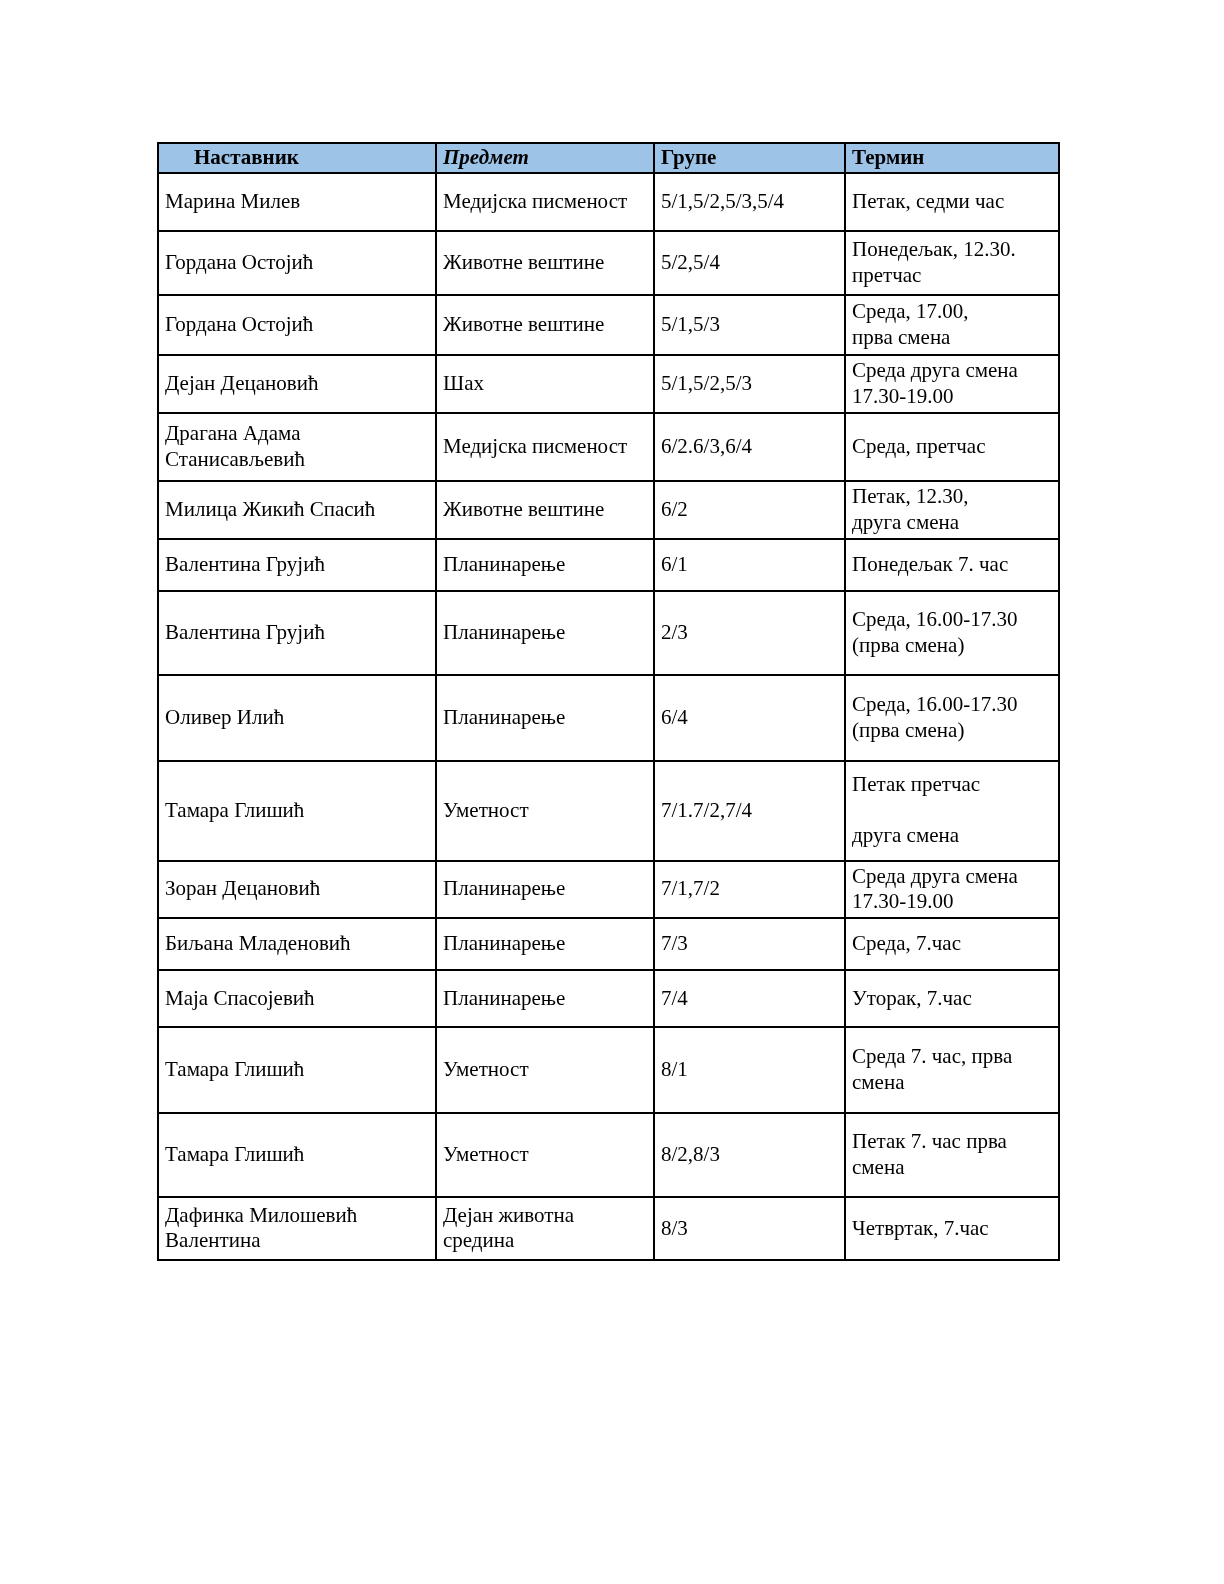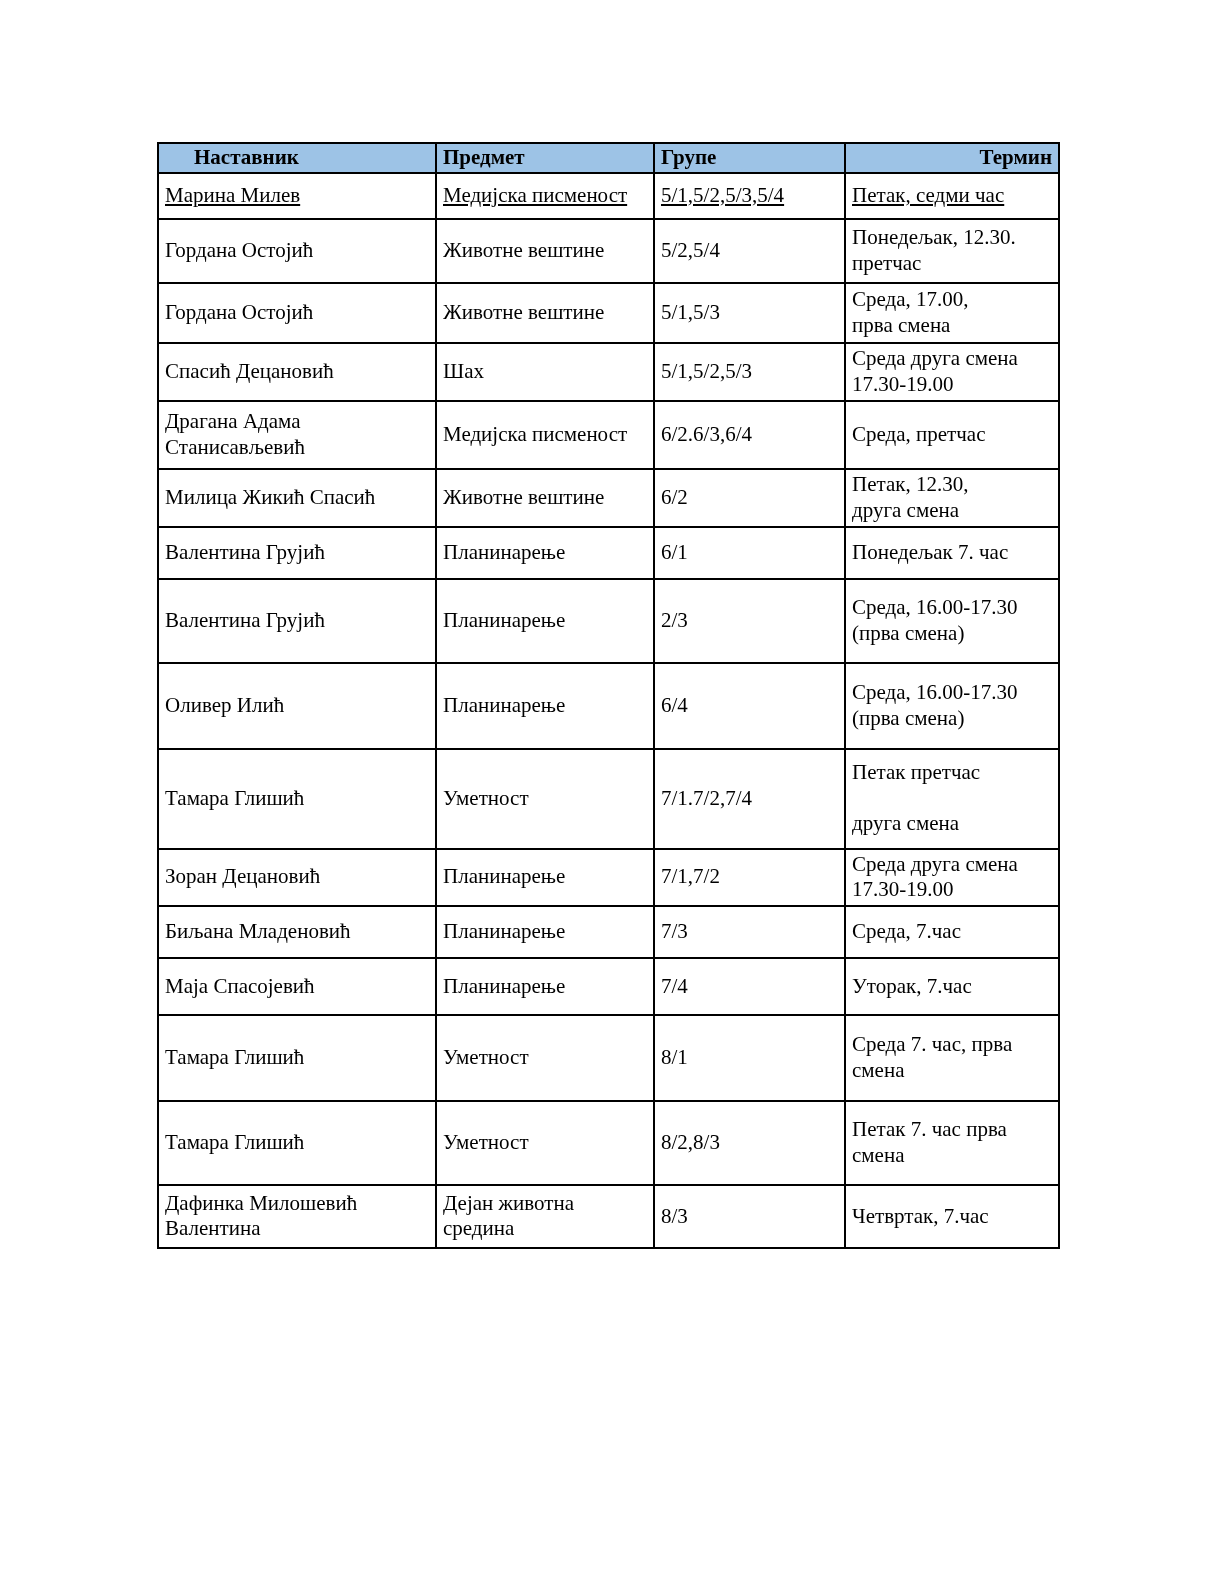--- a/index.html
+++ b/index.html
@@ -56,48 +56,48 @@
   <table class="schedule">
     <colgroup>
       <col style="width:278px">
       <col style="width:218px">
       <col style="width:191px">
       <col style="width:214px">
     </colgroup>
     <thead>
       <tr>
           <th style="background: rgb(157, 195, 230); padding-left: 35px;">Наставник</th>
-          <th style="background: rgb(157, 195, 230);">Предмет</th>
+          <th style="background: rgb(157, 195, 230); font-style: italic;">Предмет</th>
           <th style="background: rgb(157, 195, 230);">Групе</th>
-          <th style="background: rgb(157, 195, 230); text-align: right;">Термин</th>
+          <th style="background: rgb(157, 195, 230);">Термин</th>
         </tr>
     </thead>
     <tbody>
-        <tr style="height: 46px; text-decoration: underline;">
+        <tr style="height: 58px;">
           <td>Марина Милев</td>
           <td>Медијска писменост</td>
           <td>5/1,5/2,5/3,5/4</td>
           <td>Петак, седми час</td>
         </tr>
         <tr style="height: 64px;">
           <td>Гордана Остојић</td>
           <td>Животне вештине</td>
           <td>5/2,5/4</td>
           <td>Понедељак, 12.30.
 претчас</td>
         </tr>
         <tr style="height: 60px;">
           <td>Гордана Остојић</td>
           <td>Животне вештине</td>
           <td>5/1,5/3</td>
           <td>Среда, 17.00,
 прва смена</td>
         </tr>
         <tr style="height: 58px;">
-          <td>Спасић Децановић</td>
+          <td>Дејан Децановић</td>
           <td>Шах</td>
           <td>5/1,5/2,5/3</td>
           <td>Среда друга смена
 17.30-19.00</td>
         </tr>
         <tr style="height: 68px;">
           <td>Драгана Адама Станисављевић</td>
           <td>Медијска писменост</td>
           <td>6/2.6/3,6/4</td>
           <td>Среда, претчас</td>

